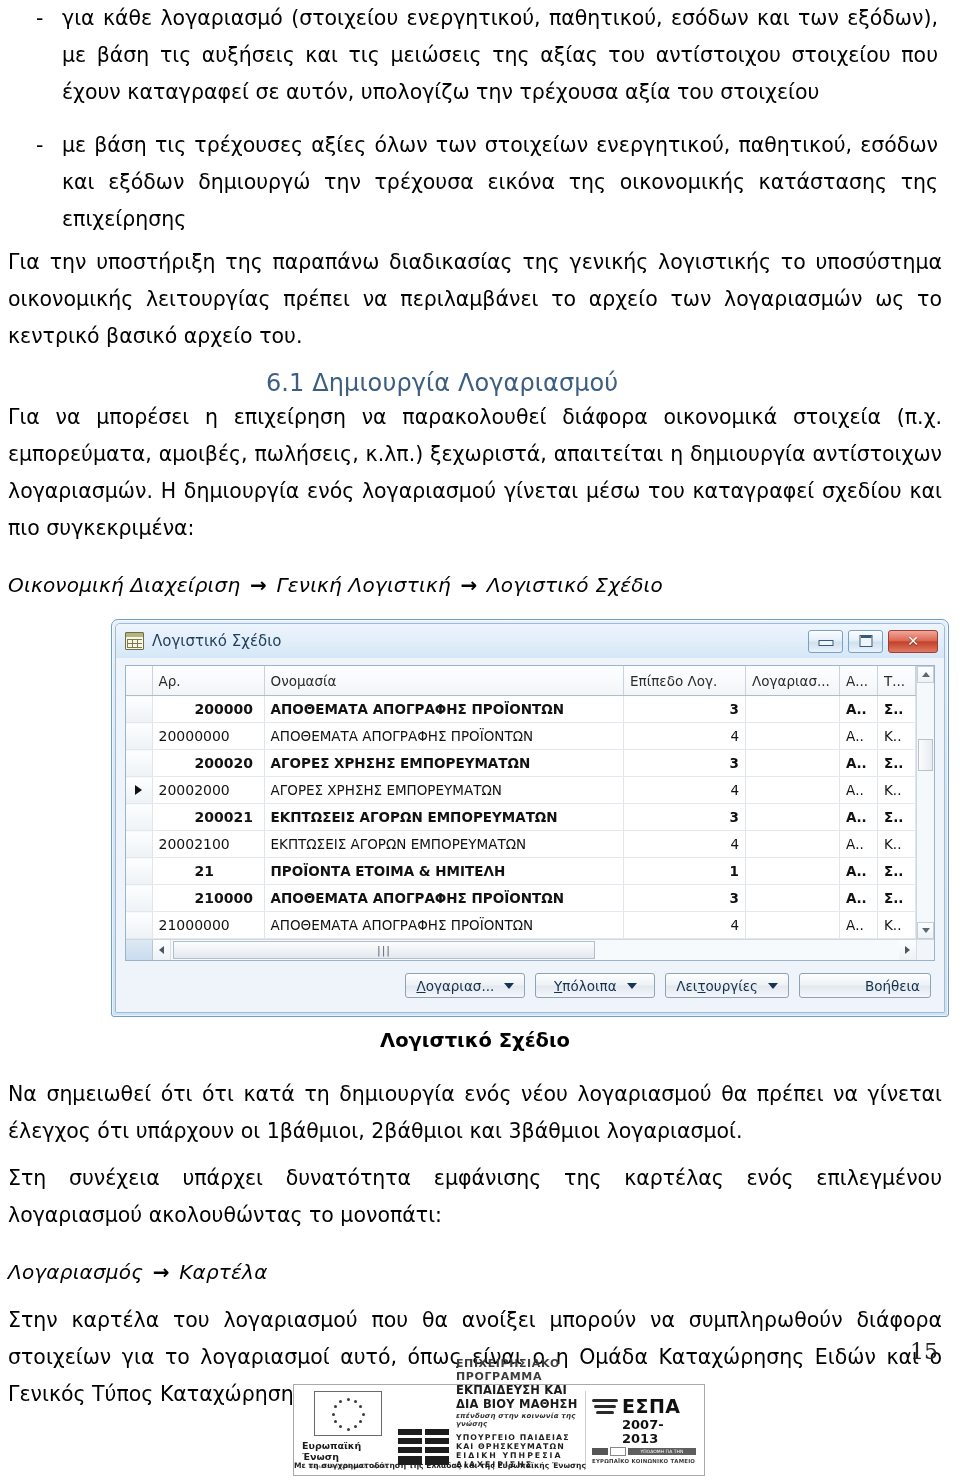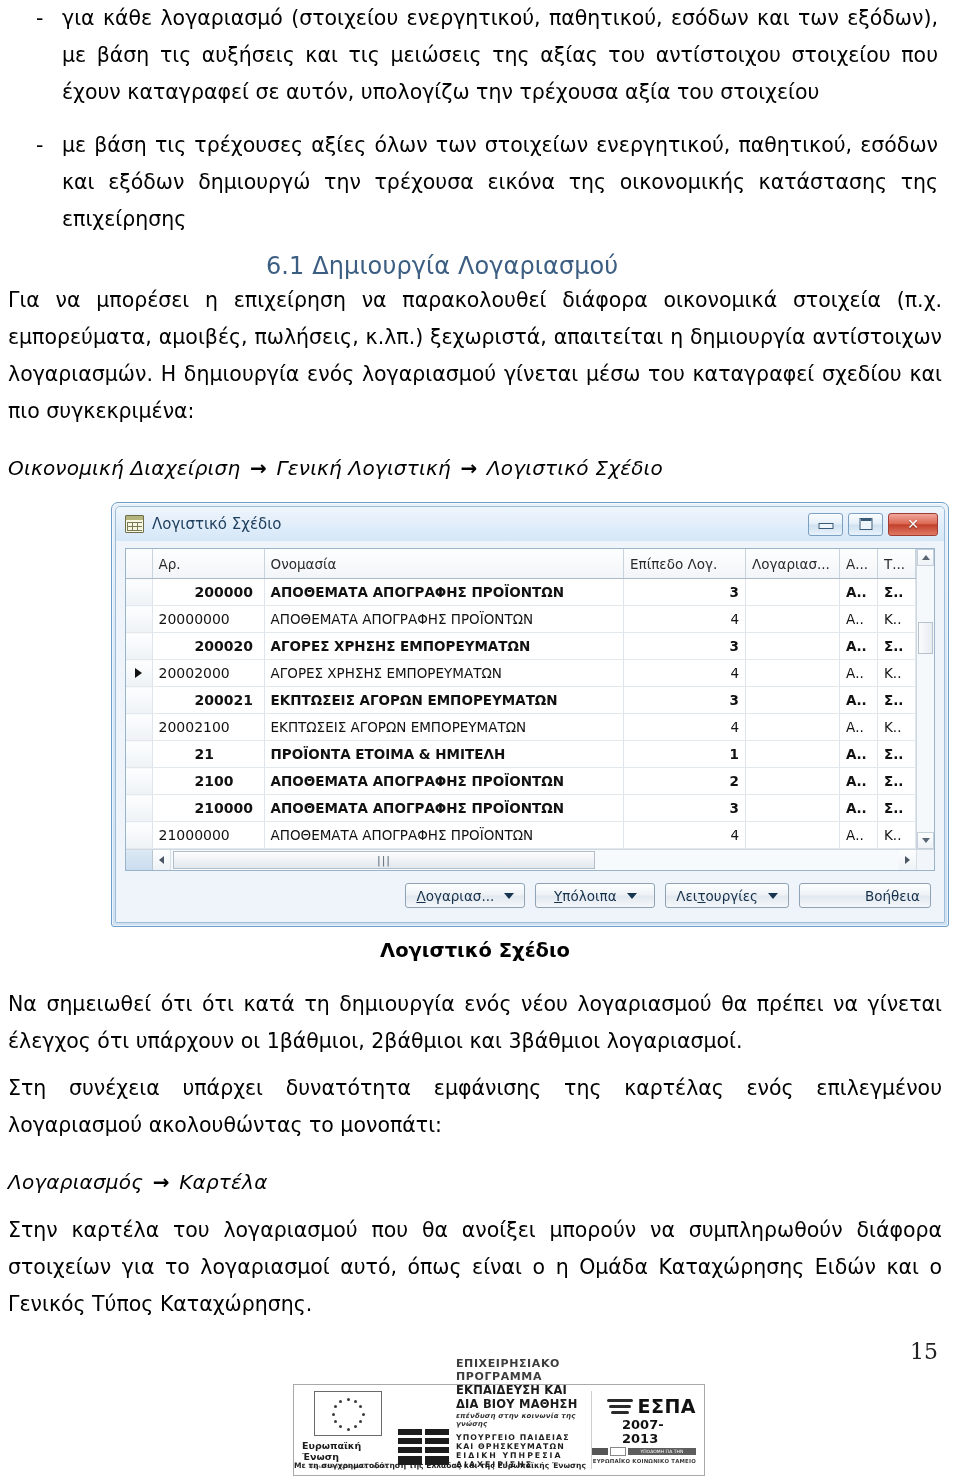--- a/index.html
+++ b/index.html
@@ -417,22 +417,22 @@
   .fl-mid-txt { flex:1 1 auto; }
   .fl-l1 { font-size: 11px; color:#3c3c3c; letter-spacing:.6px; font-weight:bold; }
   .fl-l2 { font-size: 11.5px; color:#1a1a1a; letter-spacing:.2px; font-weight:bold; }
   .fl-l3 { font-size: 7px; color:#2e2e2e; font-style:italic; font-weight:bold; margin-top:1px; letter-spacing:.2px; }
   .fl-l4 { font-size: 7.8px; color:#1f1f1f; letter-spacing:1.1px; margin-top:5px; font-weight:bold;}
   .fl-l5 { font-size: 7.8px; color:#1f1f1f; letter-spacing:2px; font-weight:bold; }
 
   .fl-espa {
     width: 104px; flex:0 0 104px;
     border-left: 1px solid #cfcfcf;
-    padding-left: 0;
-    display:flex; flex-direction:column; justify-content:center;align-items:flex-end;
+    padding-left: 6px;
+    display:flex; flex-direction:column; justify-content:center;
   }
   .fl-espa-top { display:flex; align-items:center; gap:4px; }
   .fl-waves { width:26px; height:22px; position:relative; flex:0 0 26px;}
   .fl-waves i { position:absolute; left:0; height:3px; background:#2a2a2a; border-radius:2px;}
   .fl-espa-word { font-size: 19px; font-weight:bold; letter-spacing:.5px; color:#111; line-height:1;}
   .fl-espa-yrs  { font-size: 13px; font-weight:bold; color:#111; line-height:1.05; margin-left:30px;}
   .fl-espa-bar { display:flex; align-items:center; gap:2px; margin-top:2px; margin-left:0;}
   .fl-espa-chip { width:16px;height:7px;background:#555; }
   .fl-espa-chip2 { width:14px;height:7px;background:#fff;border:1px solid #888; }
   .fl-espa-chip3 { flex:1 1 auto;height:7px;background:#5e5e5e; color:#fff; font-size:4.5px; text-align:center; line-height:7px;}
@@ -455,20 +455,21 @@
       <div class="bullet-text">για κάθε λογαριασμό (στοιχείου ενεργητικού, παθητικού, εσόδων και των εξόδων), με βάση τις αυξήσεις και τις μειώσεις της αξίας του αντίστοιχου στοιχείου που έχουν καταγραφεί σε αυτόν, υπολογίζω την τρέχουσα αξία του στοιχείου</div>
     </div>
 
     <div class="spacer-sm"></div>
 
     <div class="bullet-row">
       <div class="bullet-dash">-</div>
       <div class="bullet-text">με βάση τις τρέχουσες αξίες όλων των στοιχείων ενεργητικού, παθητικού, εσόδων και εξόδων δημιουργώ την τρέχουσα εικόνα της οικονομικής κατάστασης της επιχείρησης</div>
     </div>
 
+    <p class="para">Για την υποστήριξη της παραπάνω διαδικασίας της γενικής λογιστικής το υποσύστημα οικονομικής λειτουργίας πρέπει να περιλαμβάνει το αρχείο των λογαριασμών ως το κεντρικό βασικό αρχείο του.</p>
 
     <h2 class="section-heading">6.1 Δημιουργία Λογαριασμού</h2>
 
     <p class="para">Για να μπορέσει η επιχείρηση να παρακολουθεί διάφορα οικονομικά στοιχεία (π.χ. εμπορεύματα, αμοιβές, πωλήσεις, κ.λπ.) ξεχωριστά, απαιτείται η δημιουργία αντίστοιχων λογαριασμών. Η δημιουργία ενός λογαριασμού γίνεται μέσω του καταγραφεί σχεδίου και πιο συγκεκριμένα:</p>
 
     <div class="path-line">
       <span>Οικονομική Διαχείριση</span>
       <span class="arrow">→</span>
       <span>Γενική Λογιστική</span>
       <span class="arrow">→</span>
@@ -581,29 +582,20 @@
                         <td class="sel-cell"></td>
                         <td class="num">21</td>
                         <td class="">ΠΡΟΪΟΝΤΑ ΕΤΟΙΜΑ &amp; ΗΜΙΤΕΛΗ</td>
                         <td class="lvl">1</td>
                         <td class="log"></td>
                         <td class="ab">Α..</td>
                         <td class="tb">Σ..</td>
                       </tr>
                       <tr class="bold">
                         <td class="sel-cell"></td>
-                        <td class="num">2100</td>
-                        <td class="">ΑΠΟΘΕΜΑΤΑ ΑΠΟΓΡΑΦΗΣ ΠΡΟΪΟΝΤΩΝ</td>
-                        <td class="lvl">2</td>
-                        <td class="log"></td>
-                        <td class="ab">Α..</td>
-                        <td class="tb">Σ..</td>
-                      </tr>
-                      <tr class="bold">
-                        <td class="sel-cell"></td>
                         <td class="num">210000</td>
                         <td class="">ΑΠΟΘΕΜΑΤΑ ΑΠΟΓΡΑΦΗΣ ΠΡΟΪΟΝΤΩΝ</td>
                         <td class="lvl">3</td>
                         <td class="log"></td>
                         <td class="ab">Α..</td>
                         <td class="tb">Σ..</td>
                       </tr>
                       <tr>
                         <td class="sel-cell"></td>
                         <td class="num">21000000</td>

